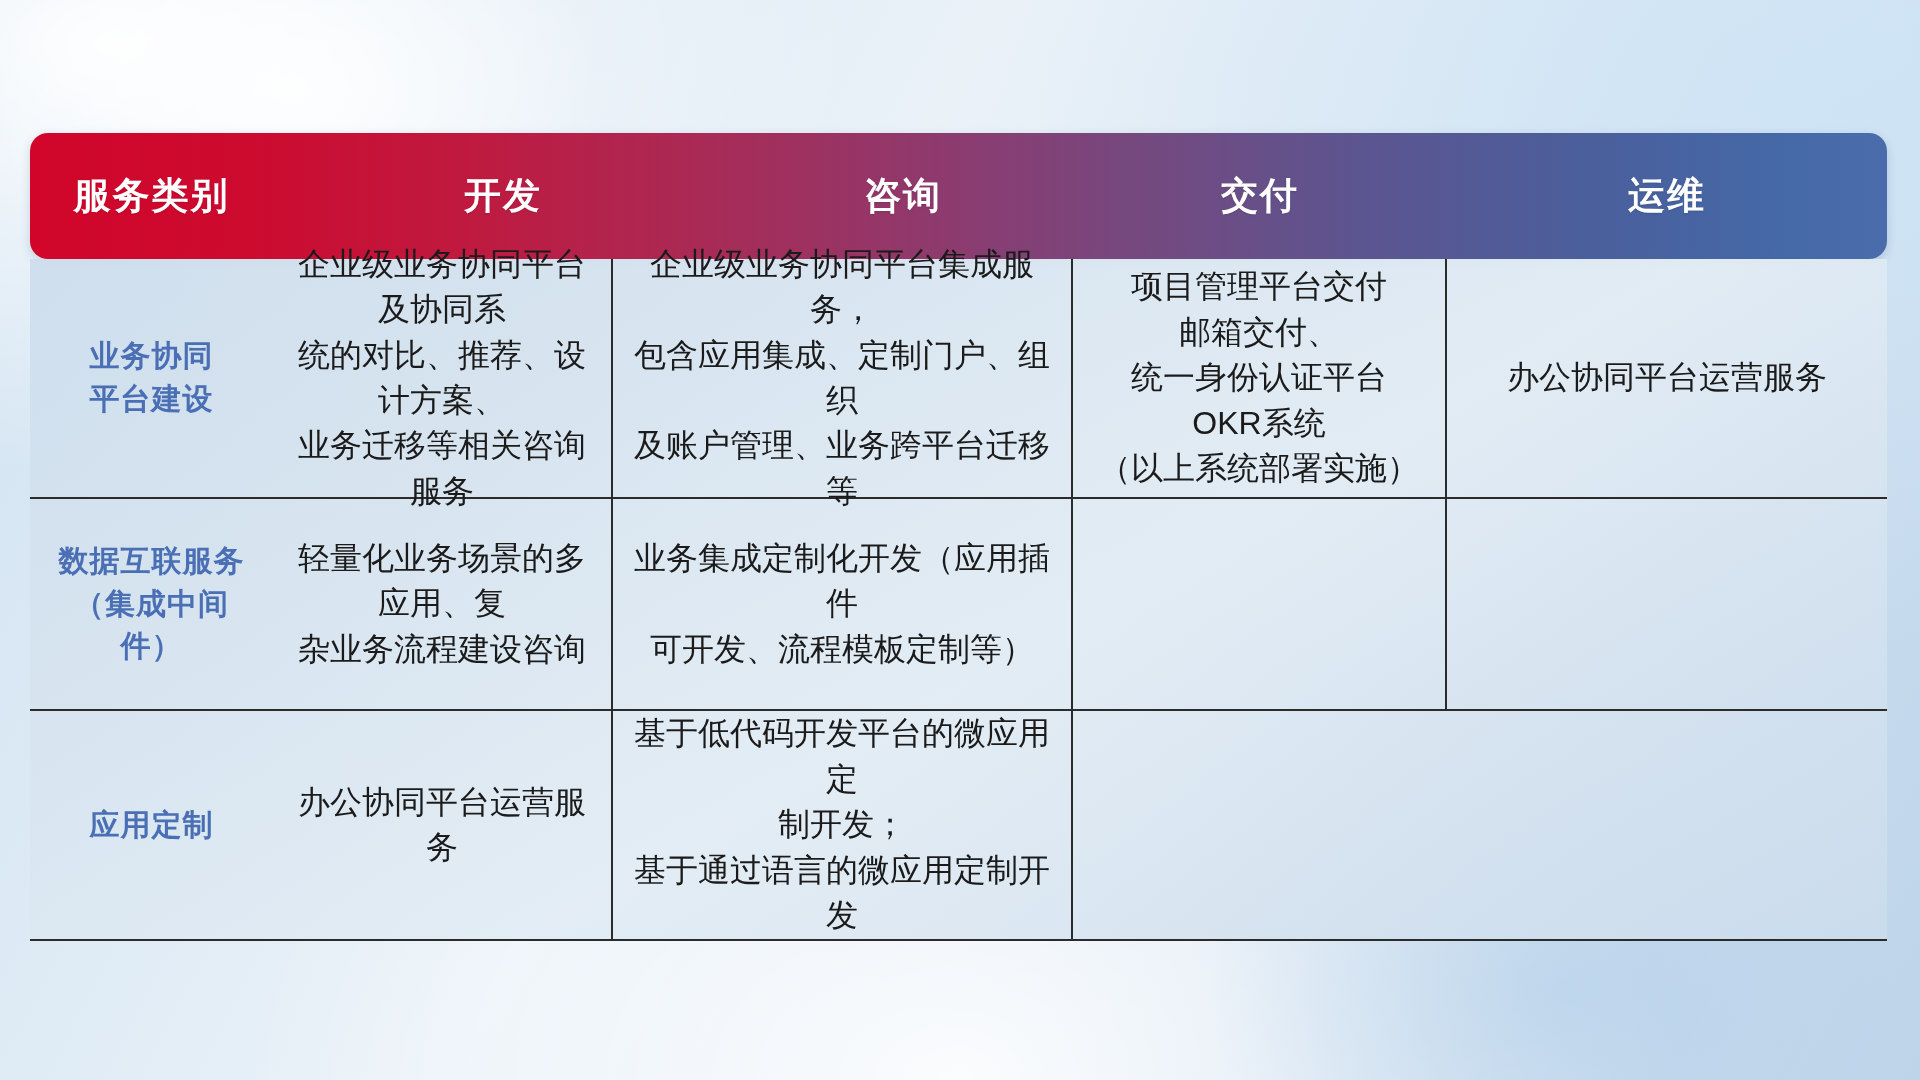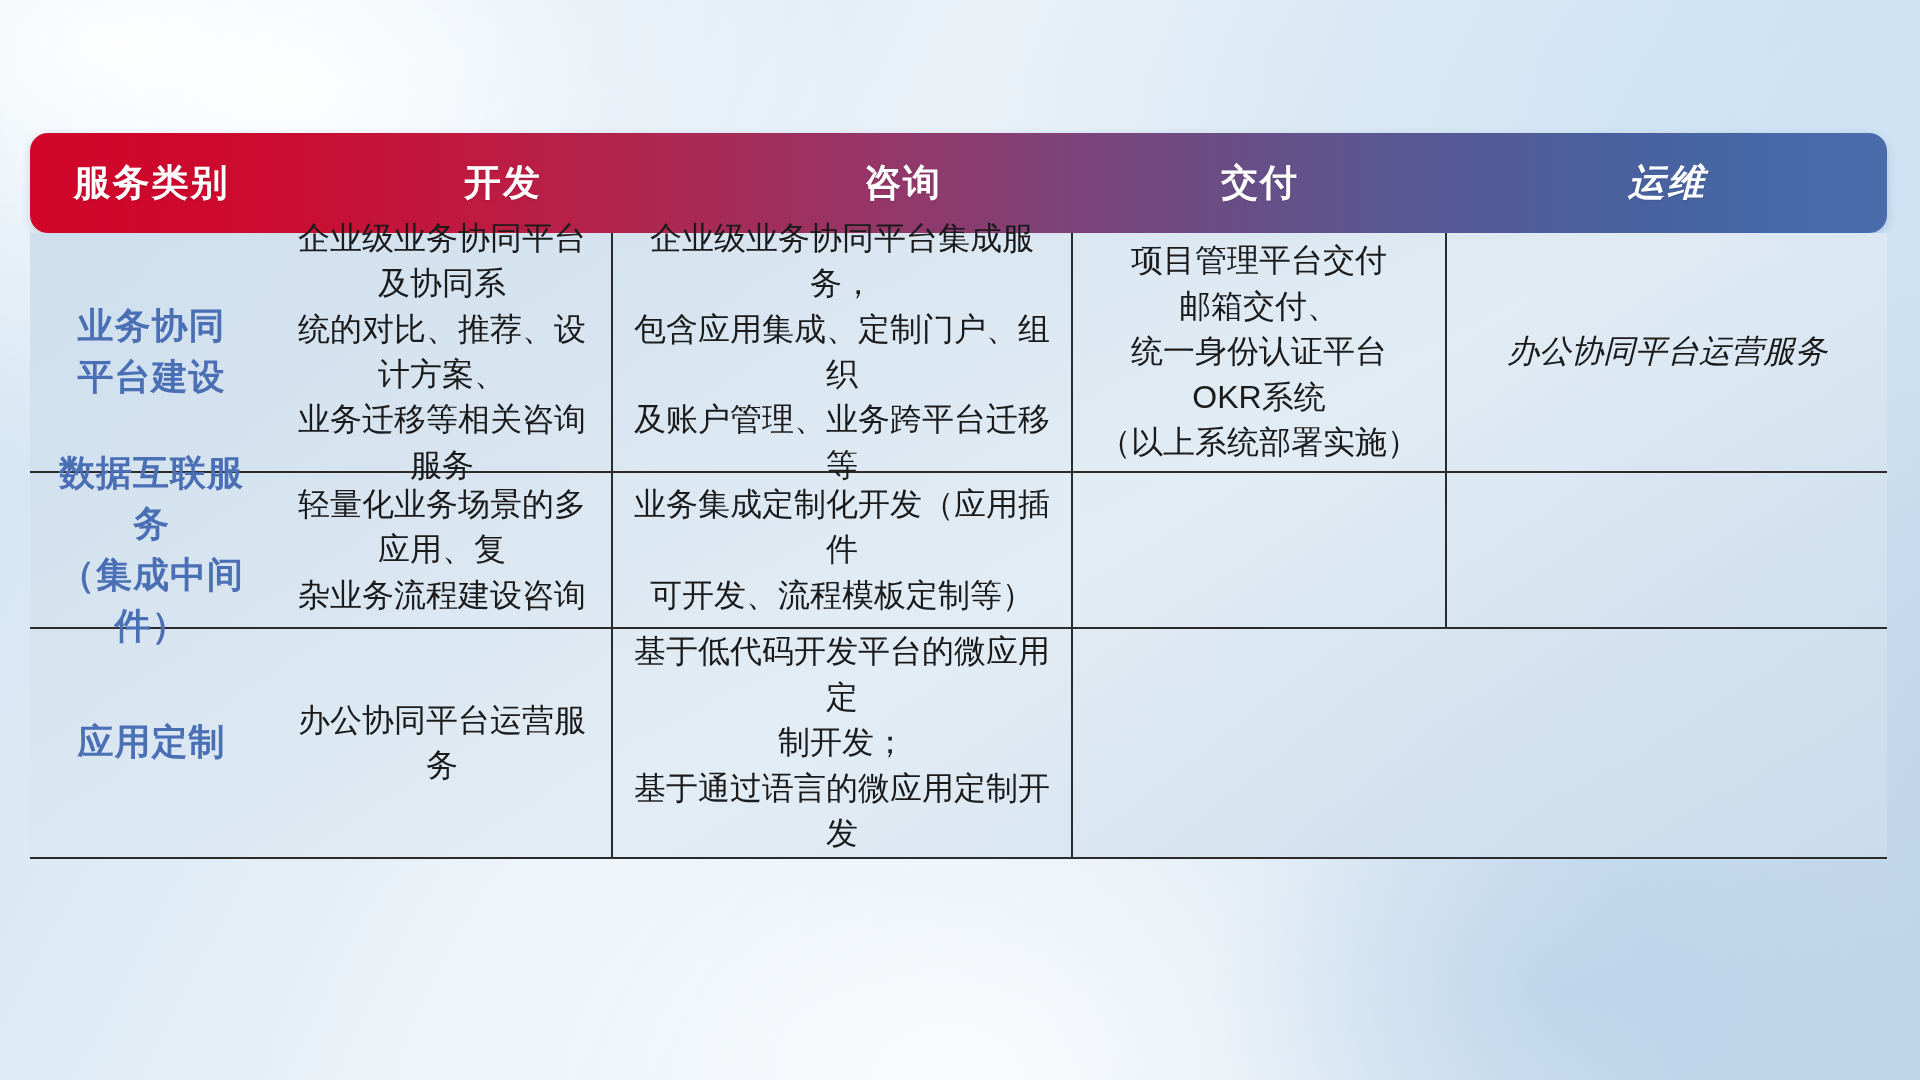--- a/index.html
+++ b/index.html
@@ -48,21 +48,21 @@
     position: absolute;
     left: 30px;
     top: 133px;
     width: 1857px;
     z-index: 3;
   }
 
   
   .table-header {
     display: flex;
-    height: 100px;
+    height: 126px;
     border-radius: 18px;
     background: linear-gradient(90deg,
         #d1052a 0%,
         #cc0b2f 12%,
         #bf1a40 24%,
         #a92a55 36%,
         #8e3a6e 49%,
         #74497f 60%,
         #5b5590 72%,
         #4a5f9c 84%,
@@ -114,36 +114,35 @@
     font-size: 32px;
     line-height: 1.42;
     white-space: pre-line;
   }
   .td.vline { border-right: 2px solid #2b2b2b; }
 
   
   .td.cat {
     color: #4a6fb5;
     font-weight: bold;
-    font-size: 36px;
+    font-size: 30px;
     line-height: 1.42;
     letter-spacing: 1px;
     border-right: none;
-    font-family: Liberation Serif, serif;
   }
 
   
   .c0 { width: 243px; }
   .c1 { width: 340px; }
   .c2 { width: 460px; }
   .c3 { width: 374px; }
-  .c4 { width: 440px; font-style: italic; }
+  .c4 { width: 440px; }
 
   .r1 { height: 240px; }
-  .r2 { height: 156px; }
+  .r2 { height: 212px; }
   .r3 { height: 230px; }
 </style>
 </head>
 <body>
 
 <div id="slide">
 
   <div class="table-card">
 
     <div class="table-header">

